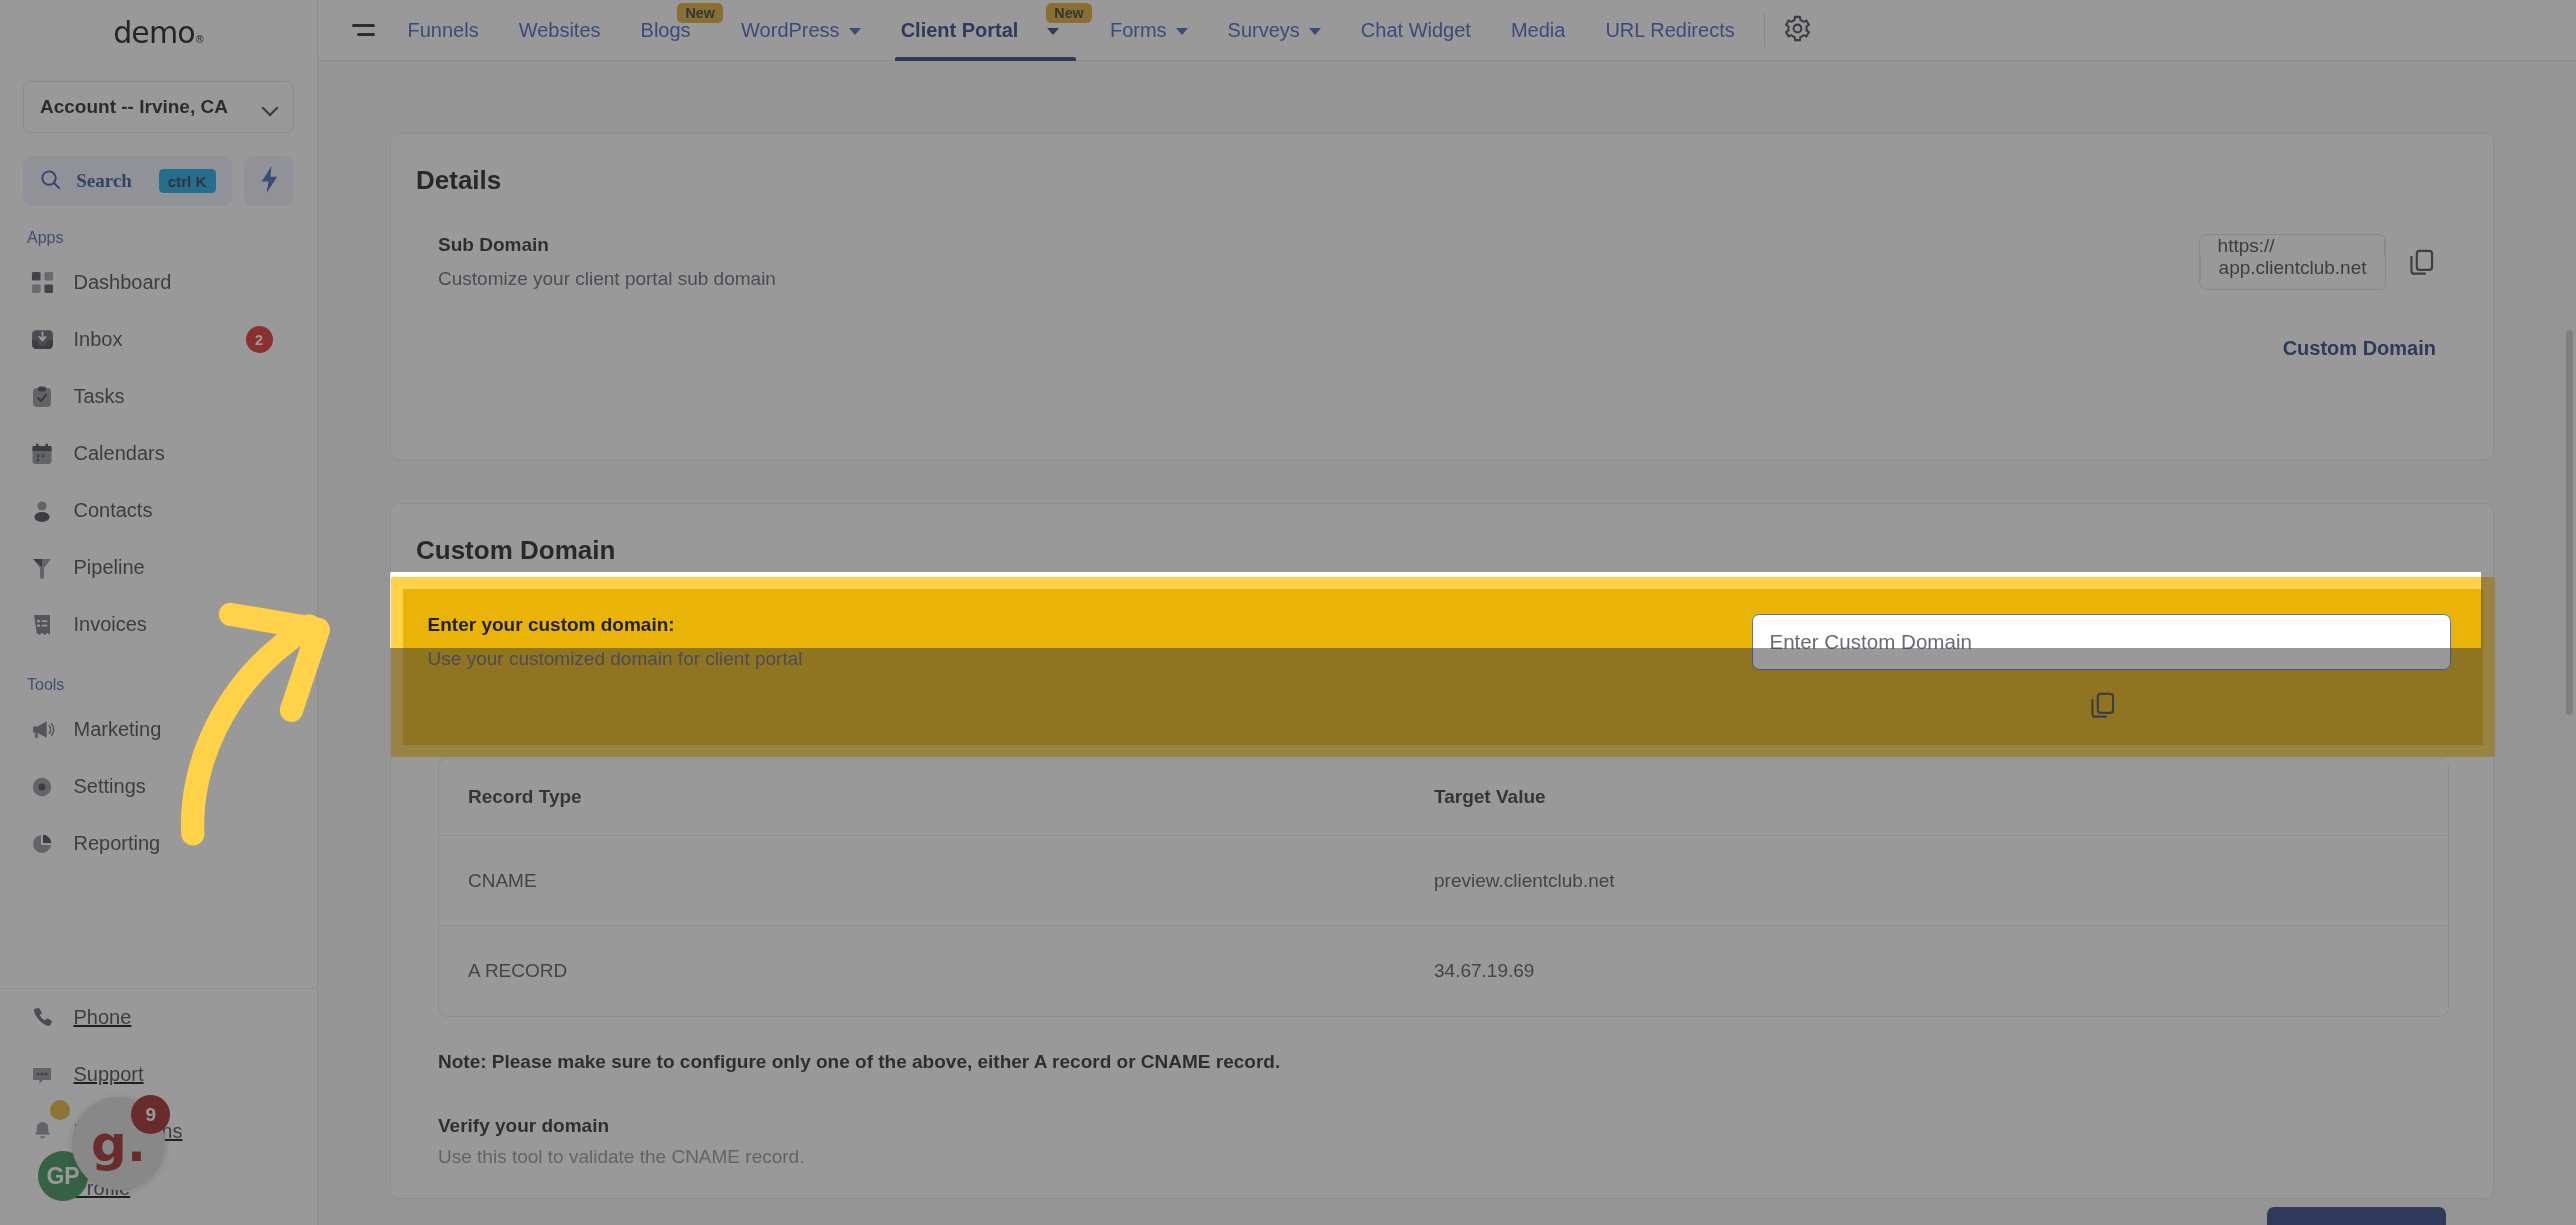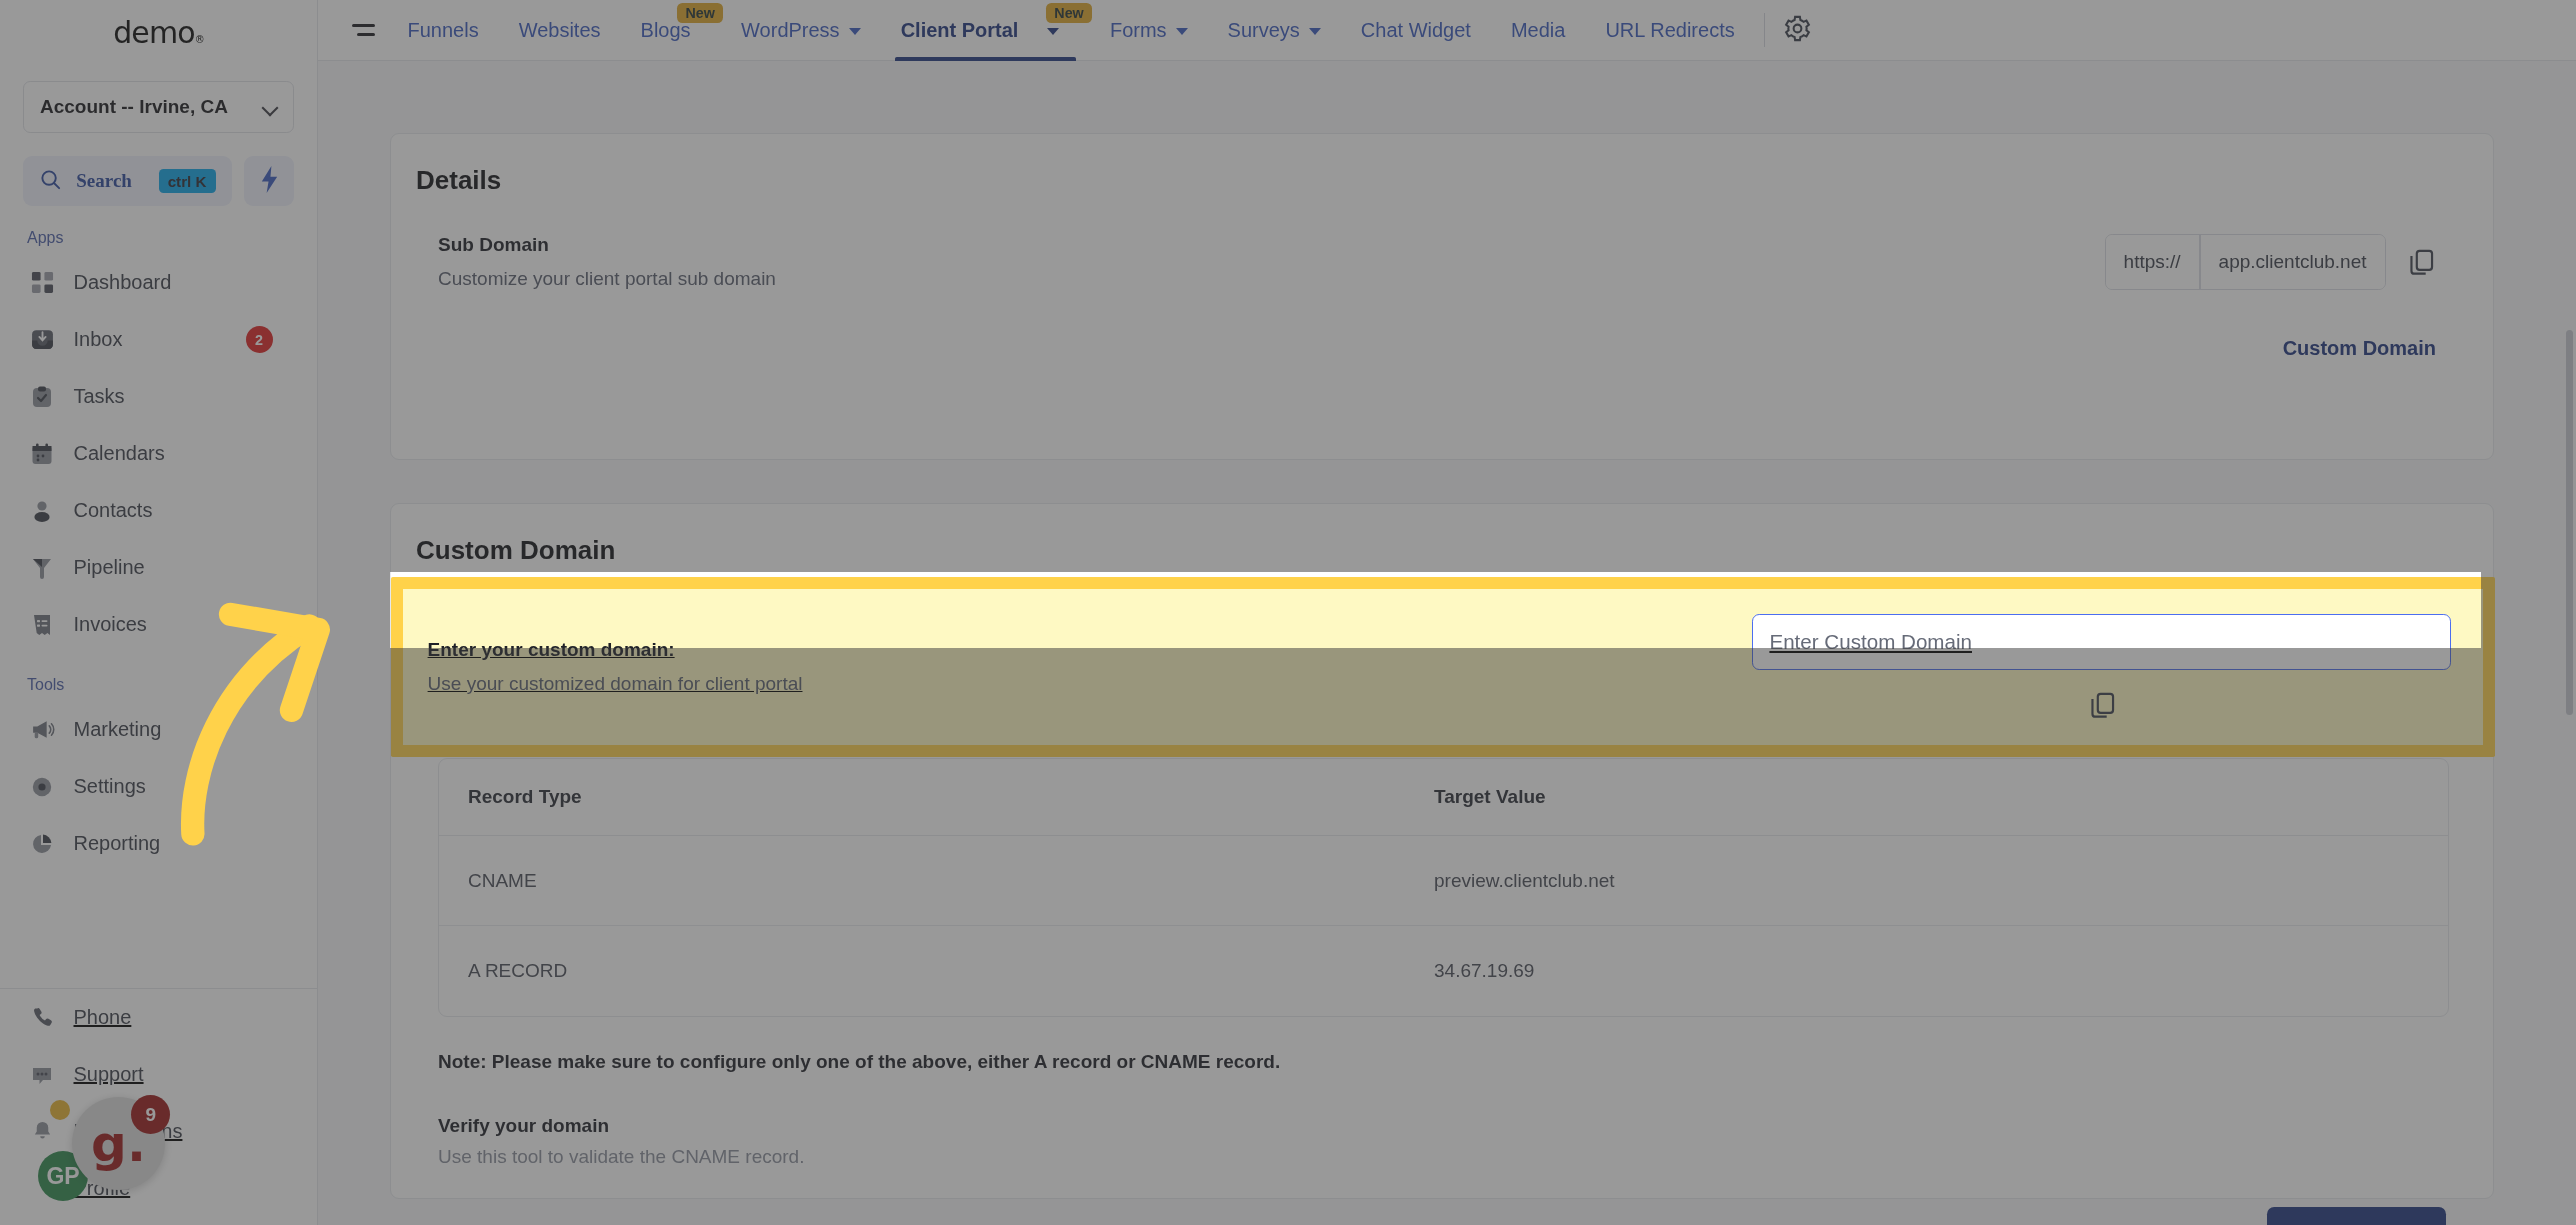--- a/index.html
+++ b/index.html
@@ -165,21 +165,21 @@
   }
   .card-title { font-size: 26px; font-weight: 700; color: #121317; padding: 30.5px 0 0 25px; }
 
   .row-between { display: flex; align-items: center; justify-content: space-between; }
   .field-title { font-size: 19px; font-weight: 700; color: #1f2128; }
   .field-sub { font-size: 19px; color: #5b6070; margin-top: 12.5px; }
 
   .subdomain-wrap { display: flex; align-items: center; gap: 20px; }
   .sd-group {
     display: flex; align-items: stretch; border: 0.9px solid #d9dce3;
-    border-radius: 7.2px; overflow: hidden; height: 56px; background: #fff;
+    border-radius: 7.2px; overflow: hidden; height: 56px; background: #fff; flex-direction: column;
   }
   .sd-prefix, .sd-suffix {
     display: flex; align-items: center; padding: 0 18px;
     font-size: 19px; color: #3c404b; background: #fff;
   }
   .sd-prefix { border-right: 0.9px solid #d9dce3; }
   .sd-suffix { border-left: 0.9px solid #d9dce3; }
   .sd-input {
     width: 497px; border: none; outline: none; font-size: 19px; color: #24262e;
     padding: 0 18px; font-family: "Liberation Sans", sans-serif; background: #fff;
@@ -190,22 +190,22 @@
     color: #21377f; font-size: 20px; font-weight: 700; text-align: right;
   }
 
   
   .highlight-strip {
     position: absolute; left: 0; top: 0;
     width: 2104px; background: #ffd24a; padding: 11.6px;
     border-radius: 1.8px;
   }
   .highlight-inner {
-    background: #fef9c3; padding: 25px 32px 25px 25px;
-    display: flex; align-items: center; justify-content: space-between; text-decoration: underline;
+    background: #eab308; padding: 25px 32px 25px 25px;
+    display: flex; justify-content: space-between;
   }
   .cd-input {
     width: 699px; height: 56px; border: 1.8px solid #4c6ef0; border-radius: 7.2px;
     font-size: 20.6px; color: #4a4f5c; padding: 0 16px; outline: none;
     font-family: "Liberation Sans", sans-serif; background:#fff;
   }
   .cd-input::placeholder { color: #666b78; }
 
   
   .dns-table {

